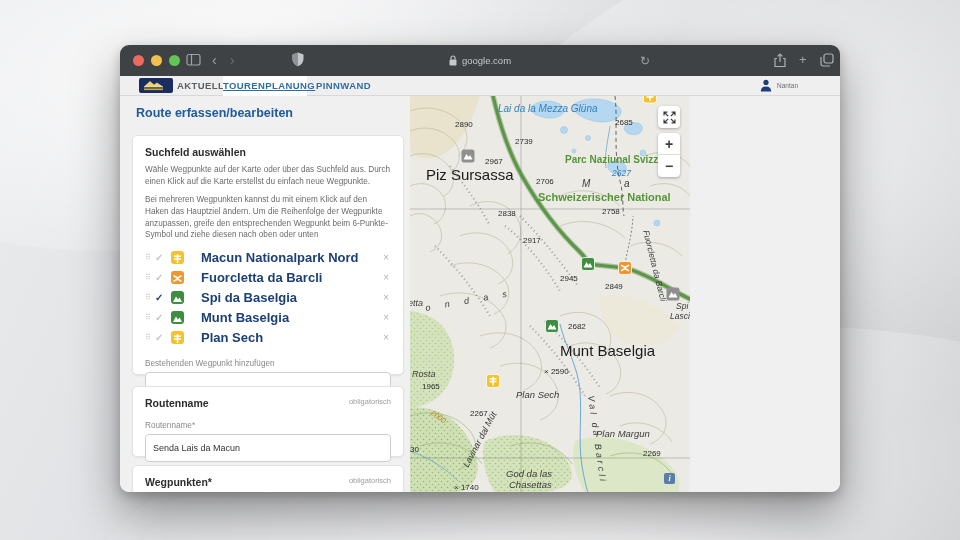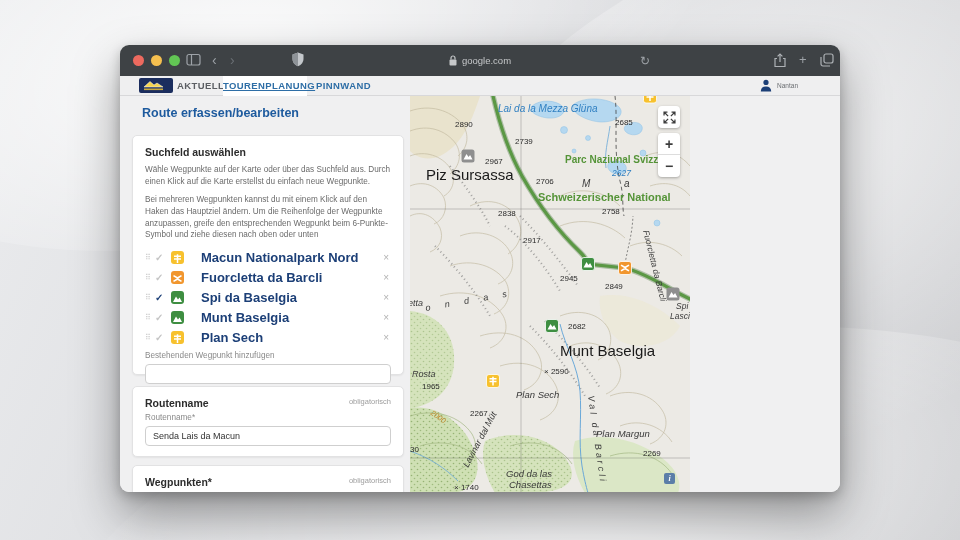--- a/index.html
+++ b/index.html
@@ -32,29 +32,29 @@
   .logo { position:absolute; left:19px; top:2px; width:34px; height:15px; background:#1b2d5e; border-radius:2px; overflow:hidden; }
   .tab { position:absolute; top:0; height:20px; line-height:20px; font-size:9.5px; font-weight:bold; letter-spacing:.4px; }
   .tab.a { left:57px; color:#5b5e63; }
   .tab.b { left:103px; width:84px; text-align:center; background:#ffffff; color:#2e6ea6;text-decoration:underline; }
   .tab.c { left:196px; color:#2e6ea6; }
   .user { position:absolute; right:42px; top:3px; display:flex; align-items:center; gap:5px; }
   .user .nm { font-size:6.5px; color:#6a6d71; }
 
   .content { position:relative; height:396px; background:#f0f0f1; }
 
-  .page-title { position:absolute; left:22px; top:10px; font-size:12.5px; font-weight:bold; color:#1d5a9e;text-align:center; }
+  .page-title { position:absolute; left:16px; top:10px; font-size:12.5px; font-weight:bold; color:#1d5a9e;text-align:center; }
 
   .card { position:absolute; left:12px; width:272px; background:#fff; border:1px solid #e2e2e3; border-radius:5px;
           box-shadow:0 1px 2px rgba(0,0,0,.06); padding:10px 12px; }
   .card h3 { font-size:10.5px; color:#2c2c2c; }
   .card p { font-size:8.2px; color:#6b6b6b; line-height:1.45; margin-top:6px; }
   .oblig { float:right; font-size:7.5px; color:#9d9d9d; font-weight:normal; }
-  .field-label { font-size:8.2px; color:#8a8a8a; margin-top:4px; }
-  .tin { width:100%; height:20px; margin-top:4px; border:1px solid #cfcfcf; border-radius:4px; background:#fff;
+  .field-label { font-size:8.2px; color:#8a8a8a; margin-top:12px; }
+  .tin { width:100%; height:28px; margin-top:4px; border:1px solid #cfcfcf; border-radius:4px; background:#fff;
          font-size:9px; color:#333; padding:0 7px; font-family:"Liberation Sans",sans-serif; }
 
   .wp-row { display:flex; align-items:center; height:19px; margin-top:1px; }
   .drag { width:10px; font-size:8px; color:#c9c9c9; letter-spacing:0; }
   .chk { width:16px; font-size:10px; color:#c4c4c4; font-weight:bold; }
   .chk.on { color:#1c3f77; }
   .wic { width:13px; height:13px; border-radius:3px; margin-right:7px; flex:none; }
   .wname { flex:1; font-size:13px; font-weight:bold; color:#1c3f77;margin-left:10px; }
   .wx { font-size:10px; color:#b3b3b3; padding-right:2px; }
 

